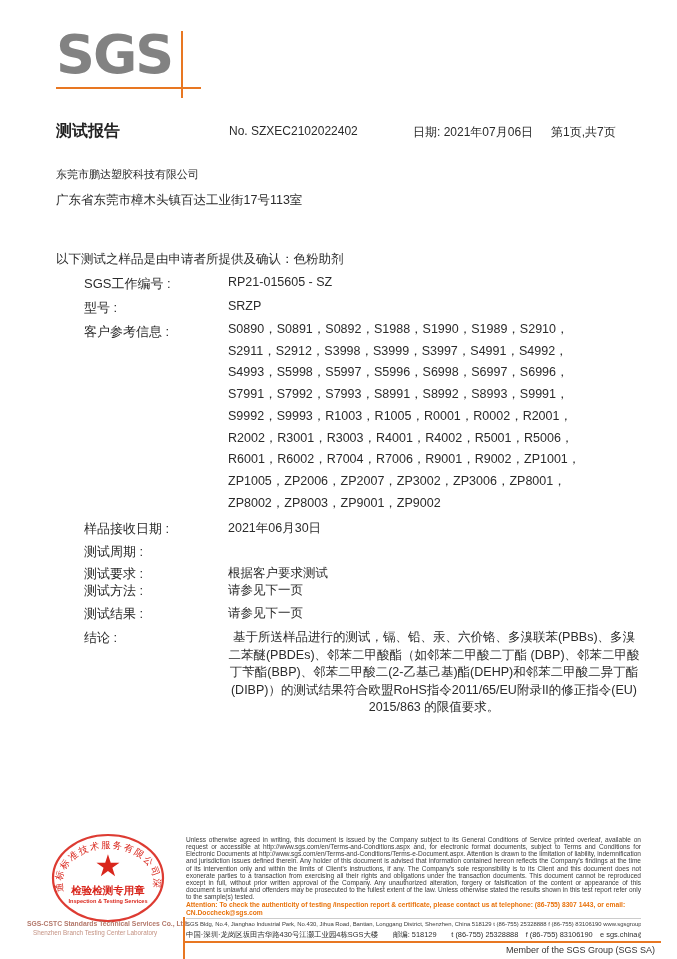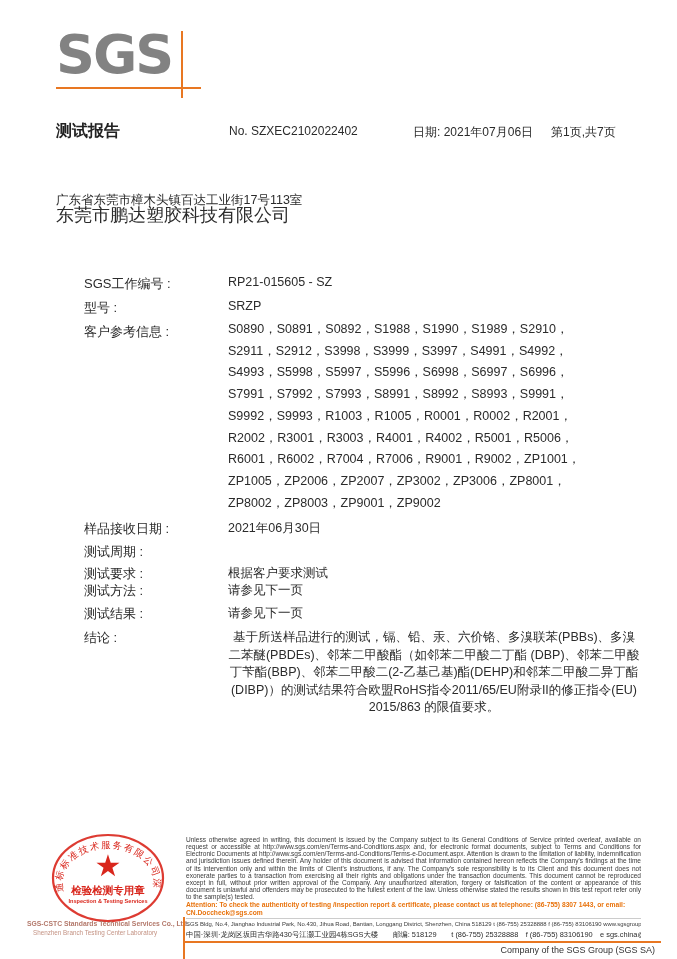--- a/index.html
+++ b/index.html
@@ -15,21 +15,21 @@
     font-size:54px;font-weight:900;color:#828282;letter-spacing:-2px;line-height:1;
   }
   .logo-vline{left:181px;top:31px;width:2px;height:67px;background:#e87722;}
   .logo-hline{left:56px;top:87px;width:145px;height:2px;background:#e87722;}
   
   .report-title{left:56px;top:121px;font-size:16px;font-weight:bold;color:#222;}
   .report-no{left:229px;top:124px;font-size:12px;}
   .report-date{left:413px;top:124px;font-size:12px;}
   .page-info{left:551px;top:124px;font-size:12px;}
   
-  .applicant-name{left:56px;top:167px;font-size:18px;margin-top:36px;}
+  .applicant-name{left:56px;top:167px;font-size:11px;}
   .applicant-addr{left:56px;top:192px;font-size:12.5px;}
   
   .statement{left:56px;top:251px;font-size:12.5px;}
   .flabel{left:56px;font-size:13px;margin-left:28px;}
   .fvalue{left:228px;font-size:12.5px;}
   .pre{white-space:pre-line;line-height:21.7px;}
   .conclusion{width:412px;line-height:17.6px;text-align:center;}
   
   .footer-text-block{left:186px;top:836px;width:455px;}
   .legal{font-size:6.55px;line-height:7.15px;text-align:justify;color:#3a3a3a;margin:0;}
@@ -55,20 +55,21 @@
   <div class="abs logo-hline"></div>
 
   <div class="abs report-title">测试报告</div>
   <div class="abs report-no">No. SZXEC2102022402</div>
   <div class="abs report-date">日期: 2021年07月06日</div>
   <div class="abs page-info">第1页,共7页</div>
 
   <div class="abs applicant-name">东莞市鹏达塑胶科技有限公司</div>
   <div class="abs applicant-addr">广东省东莞市樟木头镇百达工业街17号113室</div>
 
+  <div class="abs statement">以下测试之样品是由申请者所提供及确认：色粉助剂</div>
 
   <div class="abs flabel" style="top:275px">SGS工作编号 :</div>
   <div class="abs fvalue" style="top:275px">RP21-015605 - SZ</div>
 
   <div class="abs flabel" style="top:299px">型号 :</div>
   <div class="abs fvalue" style="top:299px">SRZP</div>
 
   <div class="abs flabel" style="top:323px">客户参考信息 :</div>
   <div class="abs fvalue pre" style="top:319px">S0890，S0891，S0892，S1988，S1990，S1989，S2910，
 S2911，S2912，S3998，S3999，S3997，S4991，S4992，
@@ -114,15 +115,15 @@
 
   <div class="abs footer-text-block">
     <p class="legal">Unless otherwise agreed in writing, this document is issued by the Company subject to its General Conditions of Service printed overleaf, available on request or accessible at http://www.sgs.com/en/Terms-and-Conditions.aspx and, for electronic format documents, subject to Terms and Conditions for Electronic Documents at http://www.sgs.com/en/Terms-and-Conditions/Terms-e-Document.aspx. Attention is drawn to the limitation of liability, indemnification and jurisdiction issues defined therein. Any holder of this document is advised that information contained hereon reflects the Company's findings at the time of its intervention only and within the limits of Client's instructions, if any. The Company's sole responsibility is to its Client and this document does not exonerate parties to a transaction from exercising all their rights and obligations under the transaction documents. This document cannot be reproduced except in full, without prior written approval of the Company. Any unauthorized alteration, forgery or falsification of the content or appearance of this document is unlawful and offenders may be prosecuted to the fullest extent of the law. Unless otherwise stated the results shown in this test report refer only to the sample(s) tested.</p>
     <p class="attention">Attention: To check the authenticity of testing /inspection report &amp; certificate, please contact us at telephone: (86-755) 8307 1443, or email: CN.Doccheck@sgs.com</p>
     <div class="addr-en">SGS Bldg, No.4, Jianghao Industrial Park, No.430, Jihua Road, Bantian, Longgang District, Shenzhen, China 518129    t (86-755) 25328888    f (86-755) 83106190    www.sgsgroup.com.cn</div>
     <div class="addr-cn">中国·深圳·龙岗区坂田吉华路430号江灏工业园4栋SGS大楼　　邮编: 518129　　t (86-755) 25328888　f (86-755) 83106190　e sgs.china@sgs.com</div>
   </div>
 
   <div class="abs footer-vrule"></div>
   <div class="abs footer-hrule"></div>
-  <div class="abs member">Company of the SGS Group (SGS SA)</div>
+  <div class="abs member">Member of the SGS Group (SGS SA)</div>
 
 </div>
 
 </body></html>

